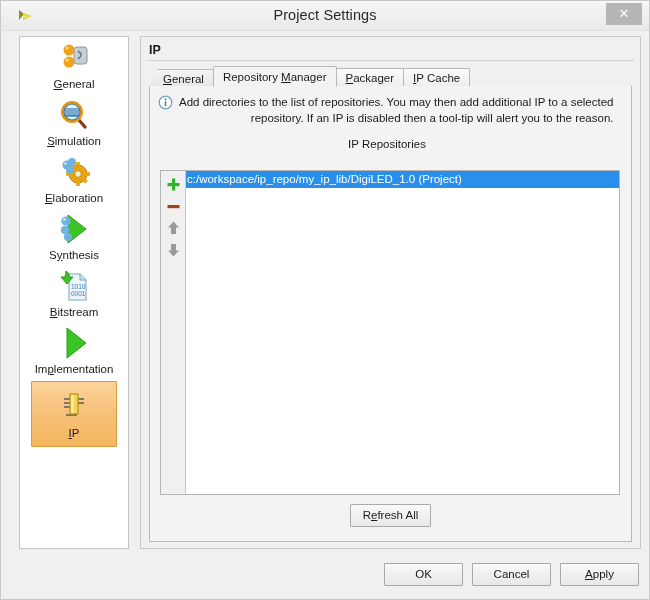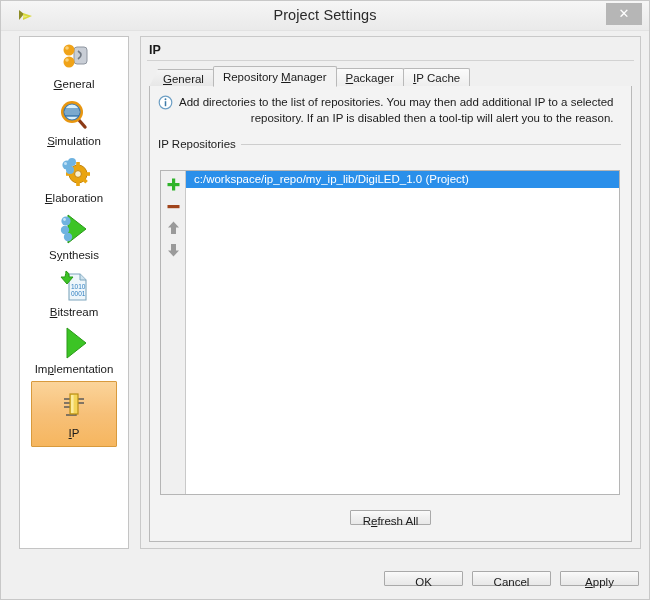--- a/index.html
+++ b/index.html
@@ -176,20 +176,21 @@
     font-size: 11.5px;
     line-height: 16px;
     color: #1b1b1b;
   }
 
   
   #group-row {
     display: flex;
     align-items: center;
     margin: 12px 10px 15px 8px;
+    flex-direction: column;
   }
   #group-label {
     font-size: 11.5px;
     color: #1b1b1b;
     padding-right: 5px;
   }
   #group-rule {
     flex: 1;
     border-bottom: 1px solid #cdcdcd;
     height: 1px;
@@ -215,40 +216,40 @@
     cursor: default;
   }
   #repo-list {
     flex: 1;
     background: #ffffff;
     overflow: hidden;
   }
   .repo-row {
     height: 17px;
     line-height: 17px;
-    padding-left: 8px;
+    padding-left: 1px;
     font-size: 11.5px;
     color: #1b1b1b;
     cursor: default;
   }
   .repo-row.selected {
     background: #2a8fea;
     color: #ffffff;
   }
 
   
   #refresh-wrap {
     position: absolute;
     left: 0; right: 0; bottom: 14px;
     text-align: center;
   }
   .btn {
     display: inline-block;
     min-width: 74px;
-    height: 15px;
+    height: 23px;
     line-height: 21px;
     padding: 0 12px;
     text-align: center;
     font-size: 11.5px;
     color: #1b1b1b;
     background: linear-gradient(to bottom, #fafafa 0%, #f0f0f0 48%, #e8e8e8 100%);
     border: 1px solid #a9a9a9;
     border-radius: 1px;
     cursor: default;
   }

